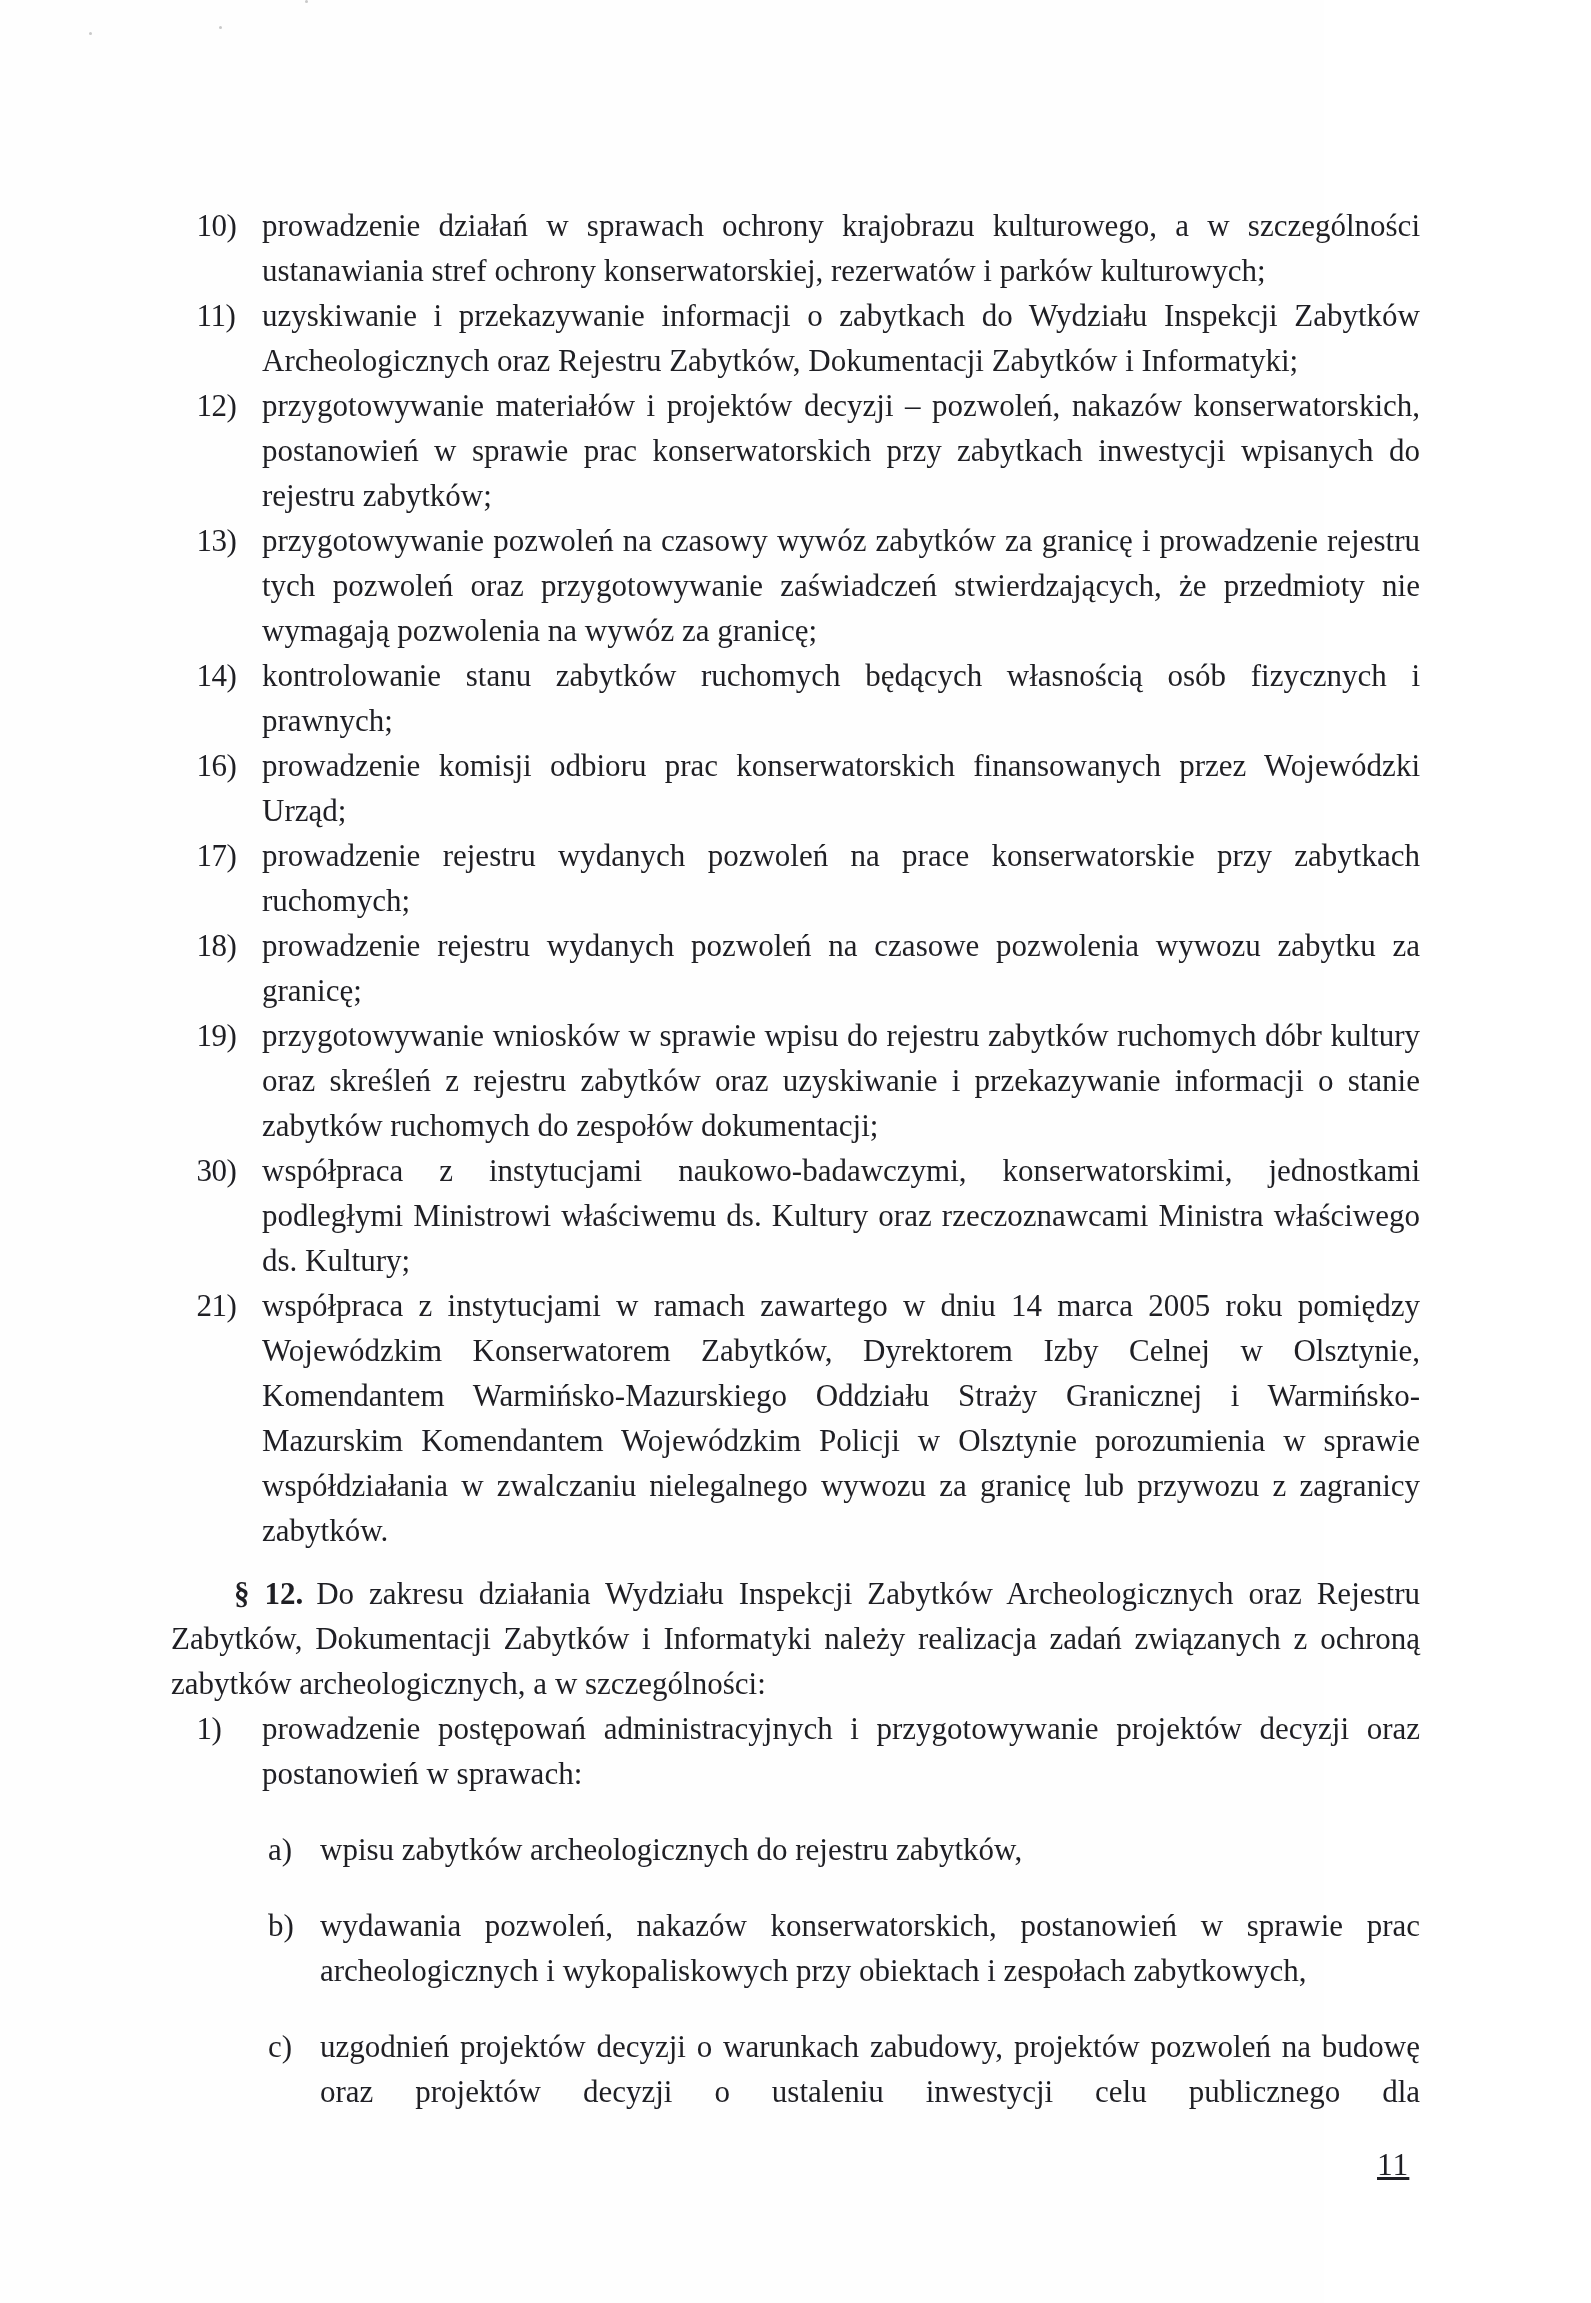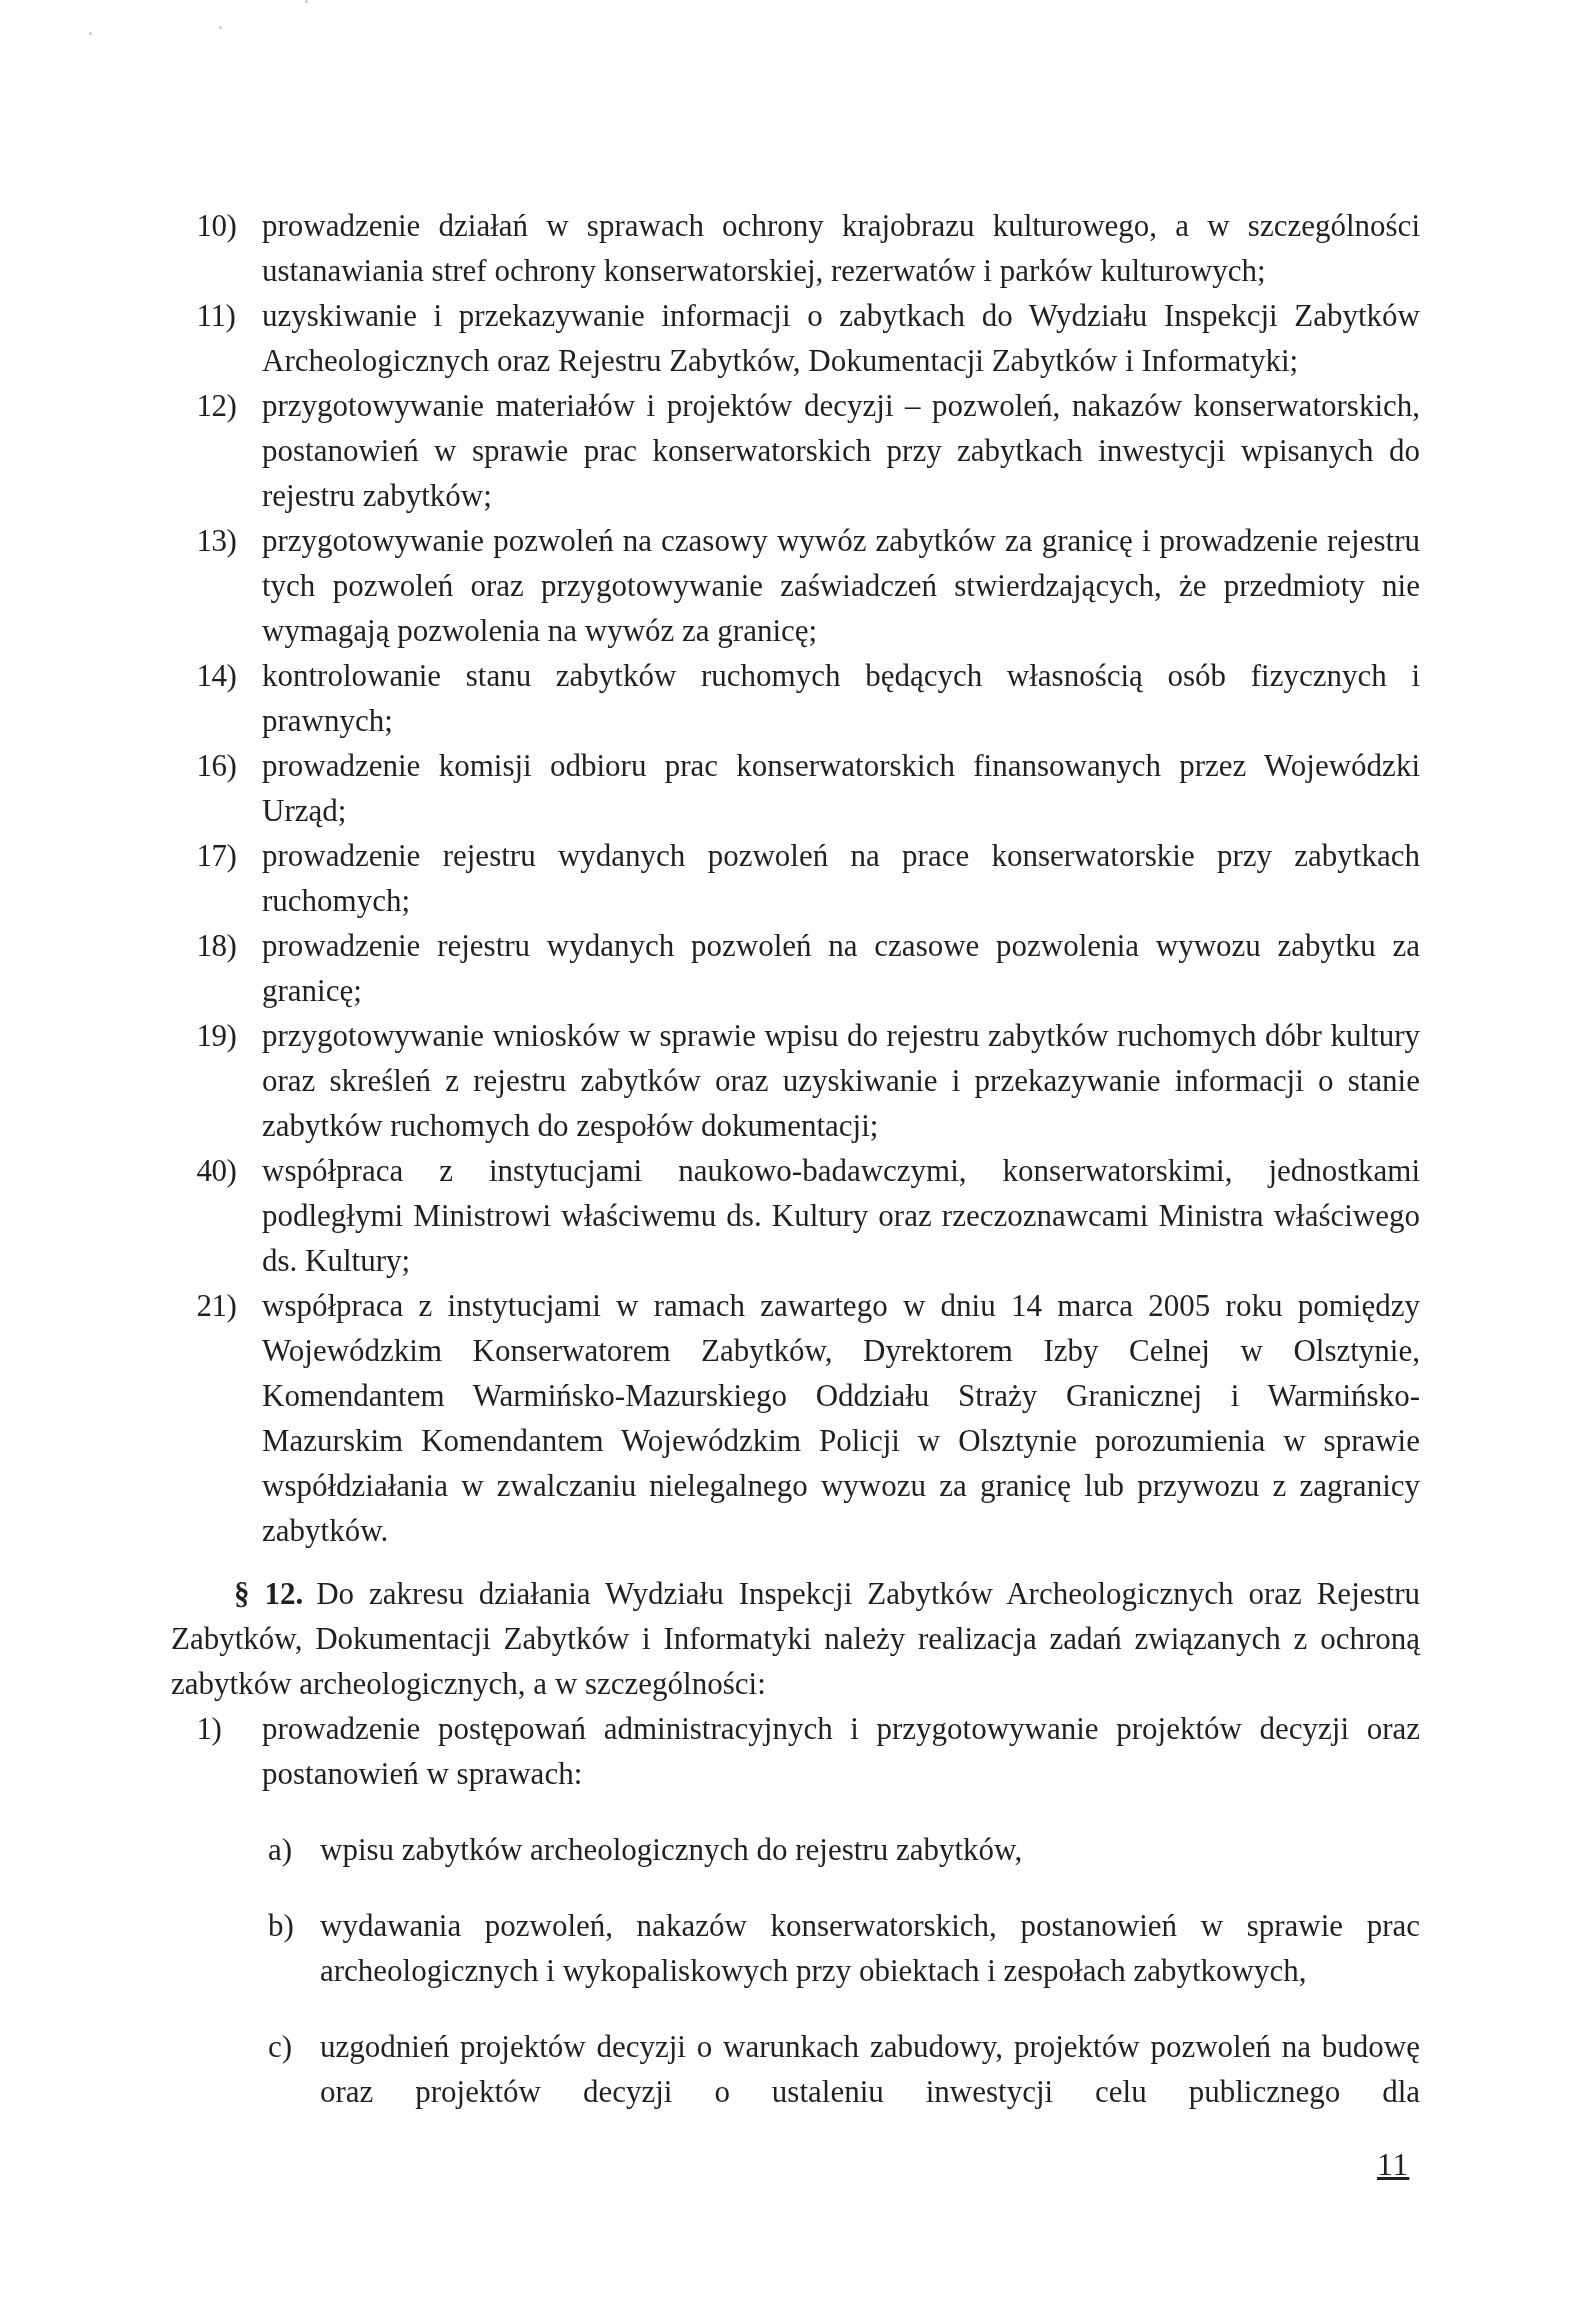--- a/index.html
+++ b/index.html
@@ -122,21 +122,21 @@
         </p>
       <p class="item">
           <span class="num">18)</span>
           <span class="txt">prowadzenie rejestru wydanych pozwoleń na czasowe pozwolenia wywozu zabytku za granicę;</span>
         </p>
       <p class="item">
           <span class="num">19)</span>
           <span class="txt">przygotowywanie wniosków w sprawie wpisu do rejestru zabytków ruchomych dóbr kultury oraz skreśleń z rejestru zabytków oraz uzyskiwanie i przekazywanie informacji o stanie zabytków ruchomych do zespołów dokumentacji;</span>
         </p>
       <p class="item">
-          <span class="num">40)</span>
+          <span class="num">30)</span>
           <span class="txt">współpraca z instytucjami naukowo-badawczymi, konserwatorskimi, jednostkami podległymi Ministrowi właściwemu ds. Kultury oraz rzeczoznawcami Ministra właściwego ds. Kultury;</span>
         </p>
       <p class="item">
           <span class="num">21)</span>
           <span class="txt">współpraca z instytucjami w ramach zawartego w dniu 14 marca 2005 roku pomiędzy Wojewódzkim Konserwatorem Zabytków, Dyrektorem Izby Celnej w Olsztynie, Komendantem Warmińsko-Mazurskiego Oddziału Straży Granicznej i Warmińsko-Mazurskim Komendantem Wojewódzkim Policji w Olsztynie porozumienia w sprawie współdziałania w zwalczaniu nielegalnego wywozu za granicę lub przywozu z zagranicy zabytków.</span>
         </p>
     </div>
 
     <p class="para"><span class="sec">§ 12.</span><span>Do zakresu działania Wydziału Inspekcji Zabytków Archeologicznych oraz Rejestru Zabytków, Dokumentacji Zabytków i Informatyki należy realizacja zadań związanych z ochroną zabytków archeologicznych, a w szczególności:</span></p>
 

